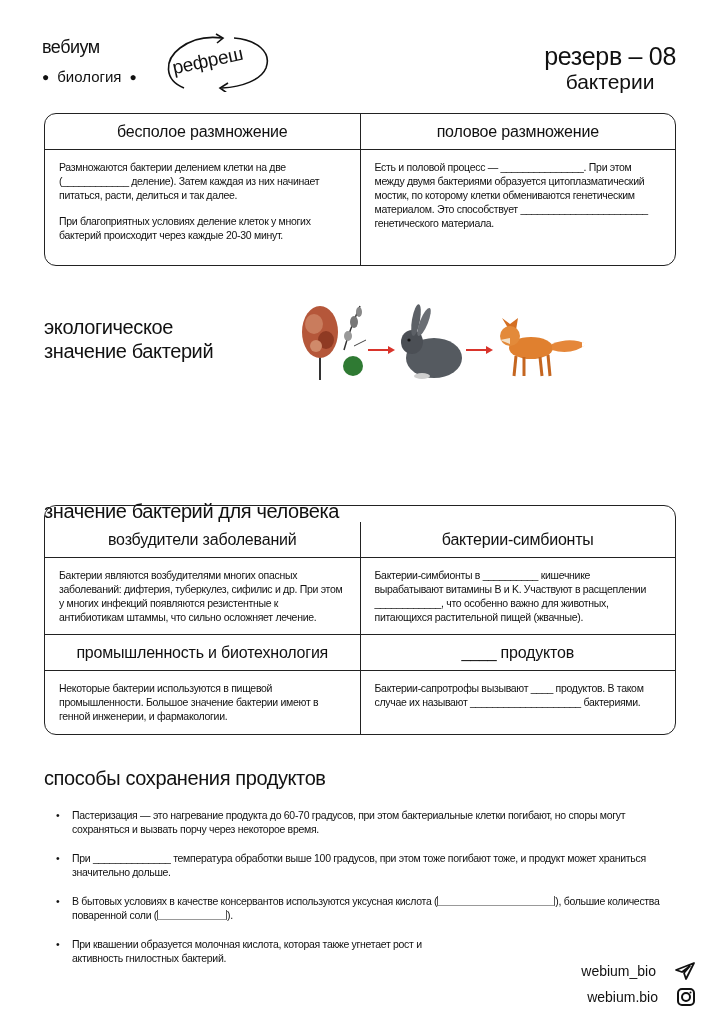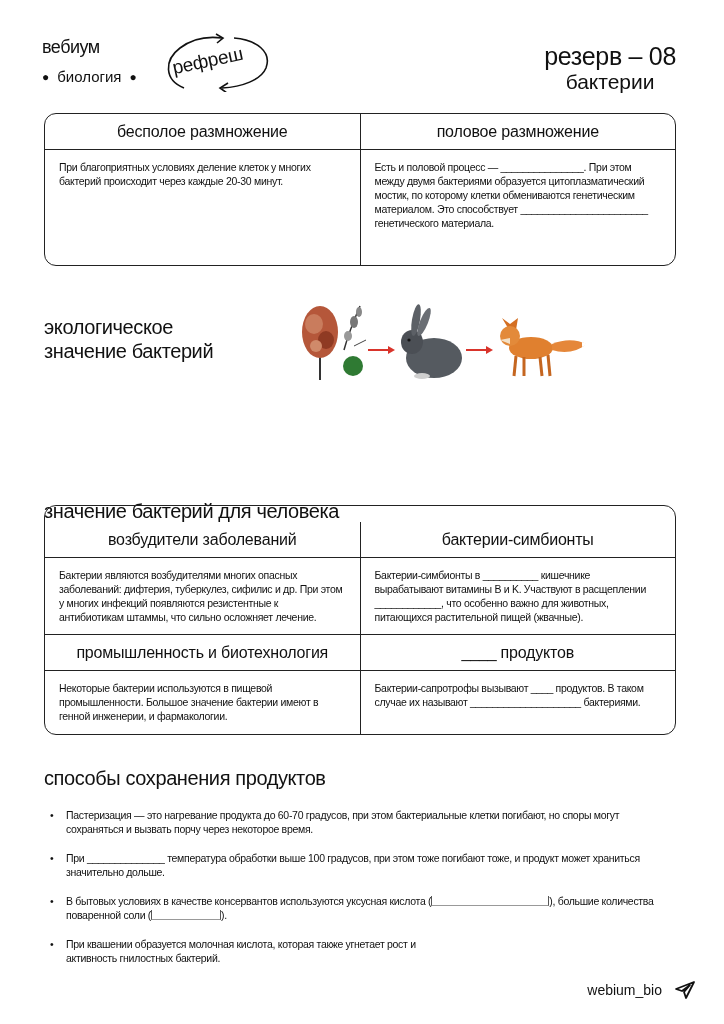--- a/index.html
+++ b/index.html
@@ -25,27 +25,27 @@
   .cell:last-child { border-right: none; }
   .cell-head { height: 36px; border-bottom: 1.5px solid #222; display: flex; align-items: center; justify-content: center; font-size: 16px; letter-spacing: -0.2px; }
   .cell-body { padding: 10px 14px; font-size: 10.5px; line-height: 14px; letter-spacing: -0.3px; }
   .cell-body p + p { margin-top: 12px; }
   .row + .row { border-top: 1.5px solid #222; }
 
   .section-title { position: absolute; left: 44px; font-size: 20px; letter-spacing: -0.4px; line-height: 24px; }
 
   .chain { position: absolute; left: 296px; top: 300px; width: 300px; height: 85px; }
 
-  .bullets { position: absolute; left: 50px; top: 808px; width: 620px; list-style: none; }
+  .bullets { position: absolute; left: 56px; top: 808px; width: 620px; list-style: none; }
   .bullets li { position: relative; padding-left: 16px; font-size: 10.5px; line-height: 14px; letter-spacing: -0.3px; margin-bottom: 15px; }
   .bullets li::before { content: "•"; position: absolute; left: 0; top: 0; }
   .blank-box { display: inline-block; border-bottom: 1px solid #999; border-left: 1px solid #555; border-right: 1px solid #555; height: 10px; vertical-align: -1px; }
 
   .socials { position: absolute; right: 28px; top: 958px; text-align: right; }
-  .social-row { display: flex; align-items: center; justify-content: flex-end; gap: 12px; font-size: 14px; height: 26px; margin-top: 19px; }
+  .social-row { display: flex; align-items: center; justify-content: flex-end; gap: 18px; font-size: 14px; height: 26px; }
 </style>
 </head>
 <body>
 
 <div class="brand">
   <div class="brand-title">вебиум</div>
   <div class="brand-sub">
     <span class="dot">●</span>
     <span>биология</span>
     <span class="dot">●</span>
@@ -65,20 +65,21 @@
 <div class="reserve">
   <div class="reserve-title">резерв – 08</div>
   <div class="reserve-sub">бактерии</div>
 </div>
 
 <div class="table" style="top:113px; width:632px; height:153px;">
   <div class="row" style="height:100%;">
     <div class="cell">
       <div class="cell-head">бесполое размножение</div>
       <div class="cell-body">
+        <p>Размножаются бактерии делением клетки на две (____________ деление). Затем каждая из них начинает питаться, расти, делиться и так далее.</p>
         <p>При благоприятных условиях деление клеток  у многих бактерий происходит через каждые 20-30 минут.</p>
       </div>
     </div>
     <div class="cell">
       <div class="cell-head">половое размножение</div>
       <div class="cell-body">
         <p>Есть и половой процесс — _______________. При этом между двумя бактериями образуется цитоплазматический мостик, по которому клетки обмениваются генетическим материалом. Это способствует _______________________ генетического материала.</p>
       </div>
     </div>
   </div>

